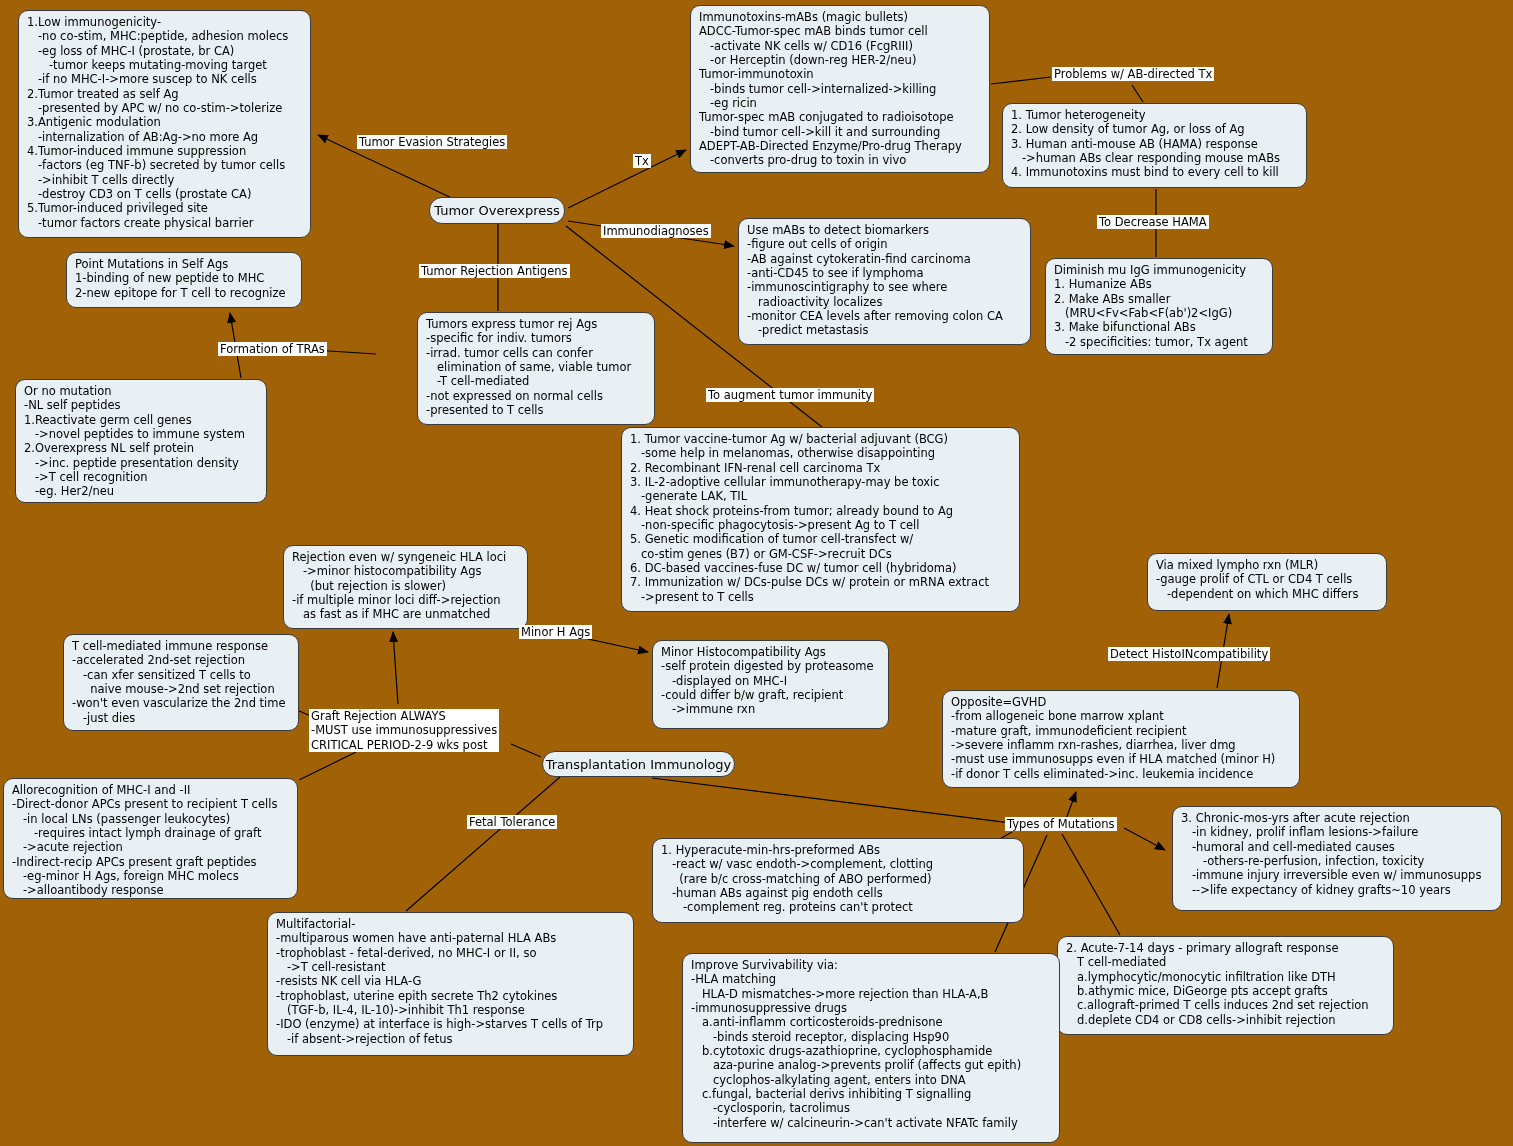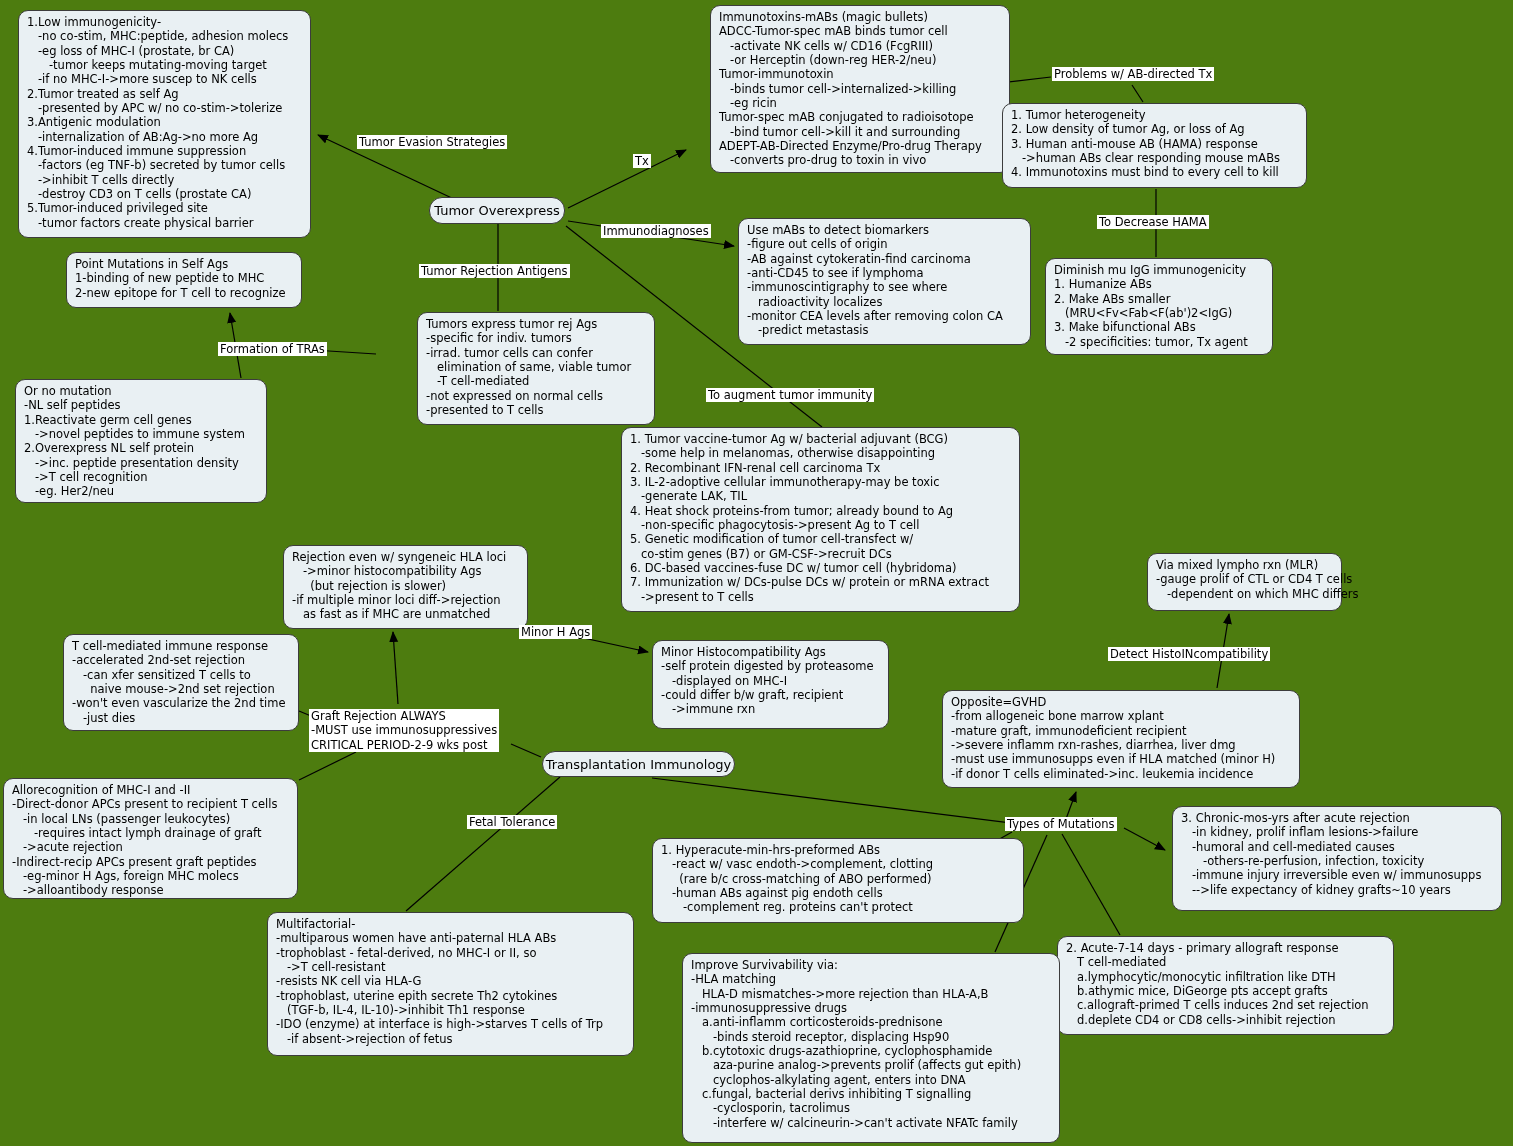--- a/index.html
+++ b/index.html
@@ -1,19 +1,19 @@
 <!DOCTYPE html>
 <html><head>
 <meta charset="utf-8">
 <style>
   html,body{margin:0;padding:0;background:#ffffff;}
   #canvas{
     position:relative;
     width:1513px;height:1146px;
-    background:#4d7c0f;
+    background:#a16207;
     font-family:"DejaVu Sans","Liberation Sans",sans-serif;
     overflow:hidden;
   }
   #edge-layer{position:absolute;left:0;top:0;width:1513px;height:1146px;z-index:1;}
   .box{
     position:absolute;
     box-sizing:border-box;
     background:#e9f0f3;
     border:1.2px solid #3c3c3c;
     border-radius:10px;
@@ -121,21 +121,21 @@
       </div>
       <div class="box" style="left: 377px; top: 312px; width: 238px; height: 113px; margin-left: 40px;">
         <div class="box-text">Tumors express tumor rej Ags
 -specific for indiv. tumors
 -irrad. tumor cells can confer
    elimination of same, viable tumor
    -T cell-mediated
 -not expressed on normal cells
 -presented to T cells</div>
       </div>
-      <div class="box" style="left: 710px; top: 5px; width: 300px; height: 168px;">
+      <div class="box" style="left: 690px; top: 5px; width: 300px; height: 168px;">
         <div class="box-text">Immunotoxins-mABs (magic bullets)
 ADCC-Tumor-spec mAB binds tumor cell
    -activate NK cells w/ CD16 (FcgRIII)
    -or Herceptin (down-reg HER-2/neu)
 Tumor-immunotoxin
    -binds tumor cell-&gt;internalized-&gt;killing
    -eg ricin
 Tumor-spec mAB conjugated to radioisotope
    -bind tumor cell-&gt;kill it and surrounding
 ADEPT-AB-Directed Enzyme/Pro-drug Therapy
@@ -195,21 +195,21 @@
 -won't even vascularize the 2nd time
    -just dies</div>
       </div>
       <div class="box" style="left: 652px; top: 640px; width: 237px; height: 89px;">
         <div class="box-text">Minor Histocompatibility Ags
 -self protein digested by proteasome
    -displayed on MHC-I
 -could differ b/w graft, recipient
    -&gt;immune rxn</div>
       </div>
-      <div class="box" style="left: 1147px; top: 553px; width: 195px; height: 58px;">
+      <div class="box" style="left: 1147px; top: 553px; width: 240px; height: 58px;">
         <div class="box-text">Via mixed lympho rxn (MLR)
 -gauge prolif of CTL or CD4 T cells
    -dependent on which MHC differs</div>
       </div>
       <div class="box" style="left: 942px; top: 690px; width: 358px; height: 98px;">
         <div class="box-text">Opposite=GVHD
 -from allogeneic bone marrow xplant
 -mature graft, immunodeficient recipient
 -&gt;severe inflamm rxn-rashes, diarrhea, liver dmg
 -must use immunosupps even if HLA matched (minor H)

